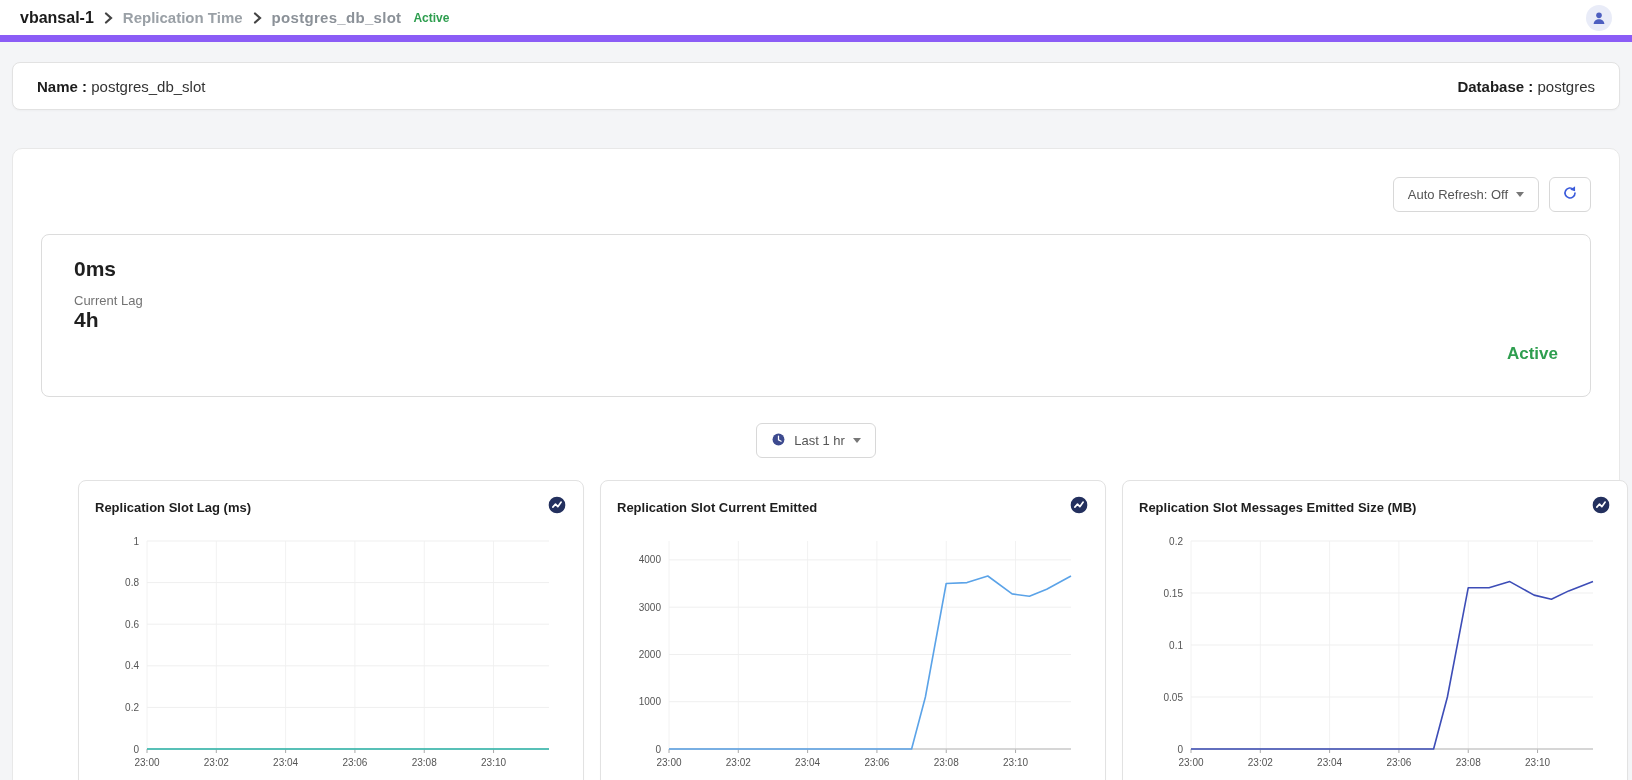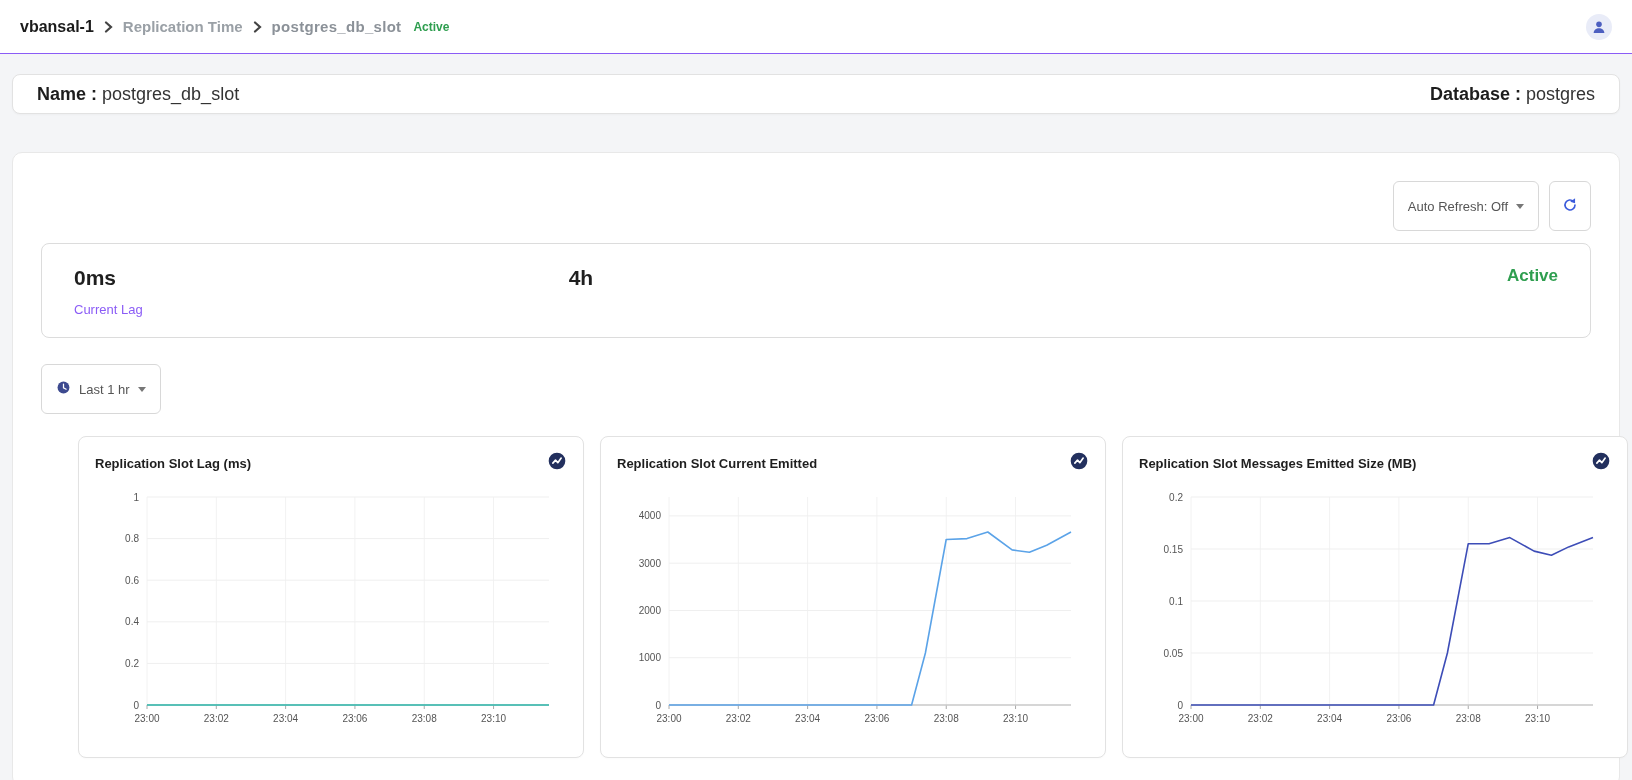--- a/index.html
+++ b/index.html
@@ -4,74 +4,74 @@
 <style>
   * { box-sizing: border-box; margin: 0; padding: 0; }
   html,body { width:1632px; height:780px; overflow:hidden; }
   body {
     font-family: "Liberation Sans", sans-serif;
     background:#f4f5f7;
     color:#222;
   }
   
   .topbar {
-    height:54px; background:#fff; border-bottom:1px solid #8b5cf6;
+    height:42px; background:#fff; border-bottom:7px solid #8b5cf6;
     display:flex; align-items:center; justify-content:space-between;
     padding:0 20px;
   }
   .breadcrumb { display:flex; align-items:center; gap:10px; }
   .crumb-root { font-size:16px; font-weight:700; color:#1b1b1b; cursor:pointer; }
   .crumb { font-size:15px; font-weight:600; color:#9aa0a6; cursor:pointer; }
   .crumb-slot { font-size:15px; font-weight:700; color:#8b9198; letter-spacing:.3px; cursor:pointer; }
   .chev { display:inline-flex; align-items:center; }
   .badge-active { font-size:12px; font-weight:700; color:#2e9e4f; margin-left:2px; }
   .avatar {
     width:26px; height:26px; border-radius:50%;
     background:#e9ecf8; display:flex; align-items:center; justify-content:center;
     cursor:pointer;
   }
   
   .info-card {
-    margin:20px 12px 0 12px; height:40px;
+    margin:20px 12px 0 12px; height:48px;
     background:#fff; border:1px solid #e2e2e2; border-radius:8px;
     box-shadow:0 1px 2px rgba(0,0,0,.03);
     display:flex; align-items:center; justify-content:space-between;
-    padding:0 24px; font-size:18px; color:#333;
+    padding:0 24px; font-size:15px; color:#333;
   }
   .info-card b { font-weight:700; color:#1d1d1d; }
   
   .main-panel {
     margin:38px 12px 12px 12px;
     background:#fff; border:1px solid #e8e8e8; border-radius:10px;
     padding:28px; min-height:608px;
   }
   .toolbar-row { display:flex; justify-content:flex-end; gap:10px; }
   .btn {
     background:#fff; border:1px solid #d8d8d8; border-radius:6px;
-    height:50px; display:inline-flex; align-items:center; gap:8px;
+    height:35px; display:inline-flex; align-items:center; gap:8px;
     padding:0 14px; font-size:13px; color:#555; cursor:pointer; white-space:nowrap;
   }
   .icon-btn { width:42px; justify-content:center; padding:0; }
   .caret {
     width:0; height:0; border-left:4px solid transparent; border-right:4px solid transparent;
     border-top:5px solid #777; display:inline-block;
   }
   
   .stats-box {
-    margin-top:12px; border:1px solid #dcdcdc; border-radius:8px;
-    display:flex; padding:22px 32px 20px 32px;
+    margin-top:22px; border:1px solid #dcdcdc; border-radius:8px;
+    display:flex; padding:22px 32px 20px 32px;flex-direction:column;
   }
   .stat { flex:1; }
   .stat .value { font-size:21px; font-weight:700; color:#1f1f1f; margin-bottom:12px; }
-  .stat .label { font-size:13px; color:#8b5cf6; }
+  .stat .label { font-size:13px; color:#737373; }
   .stat.center { text-align:left; }
   .stat.right  { text-align:right; }
   .stat.right .value { color:#2e9e4f; font-size:17px; }
   
-  .range-row { display:flex; justify-content:flex-start; margin-top:26px; }
+  .range-row { display:flex; justify-content:center; margin-top:26px; }
   
   .charts { display:flex; gap:16px; margin-top:22px;margin-left:37px; }
   .chart-card {
     flex:1; background:#fff; border:1px solid #e2e2e2; border-radius:8px;
     padding:14px 16px; height:322px; box-shadow:0 1px 2px rgba(0,0,0,.02);
   }
   .chart-head { display:flex; align-items:center; justify-content:space-between; }
   .chart-title { font-size:13px; font-weight:700; color:#1e1e1e; }
   .chart-plot { height:250px; margin-top:10px; }
 </style>

